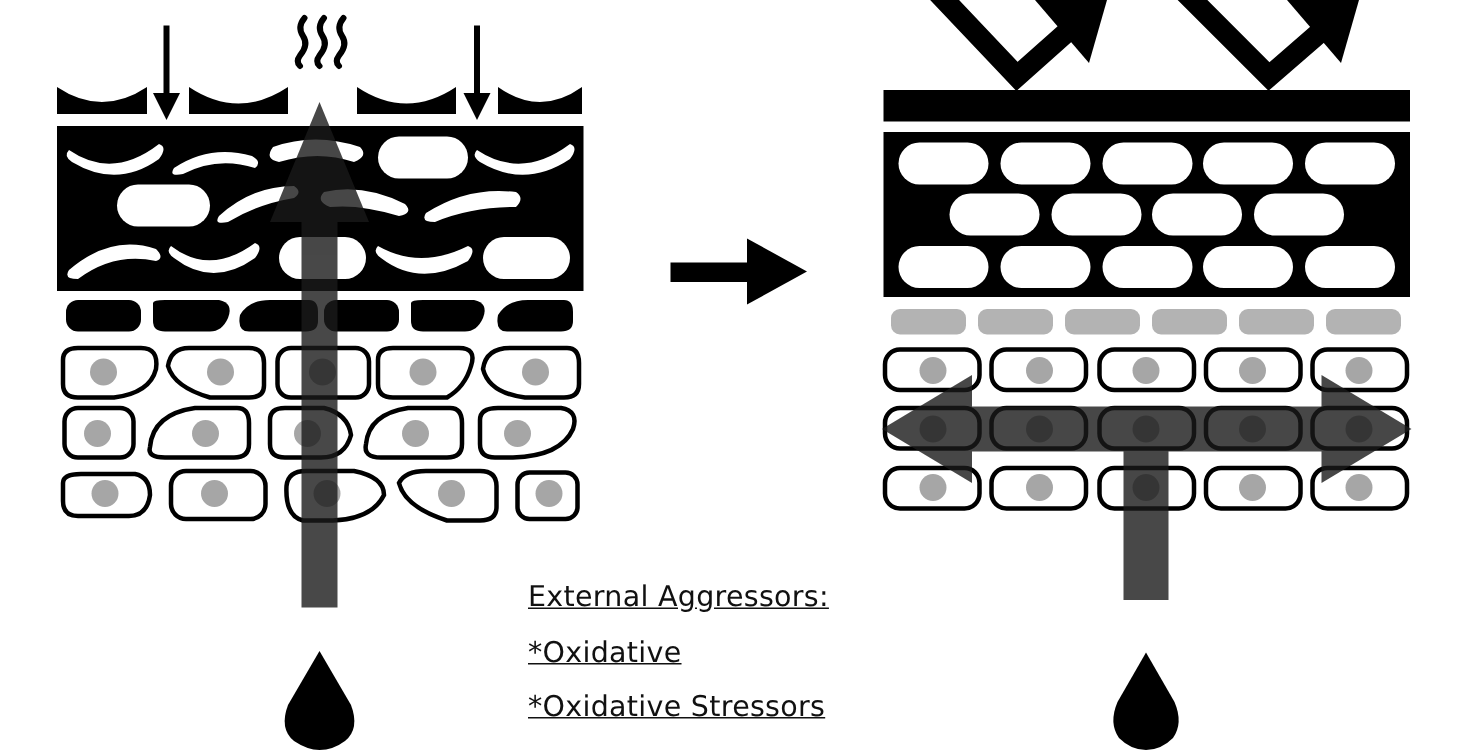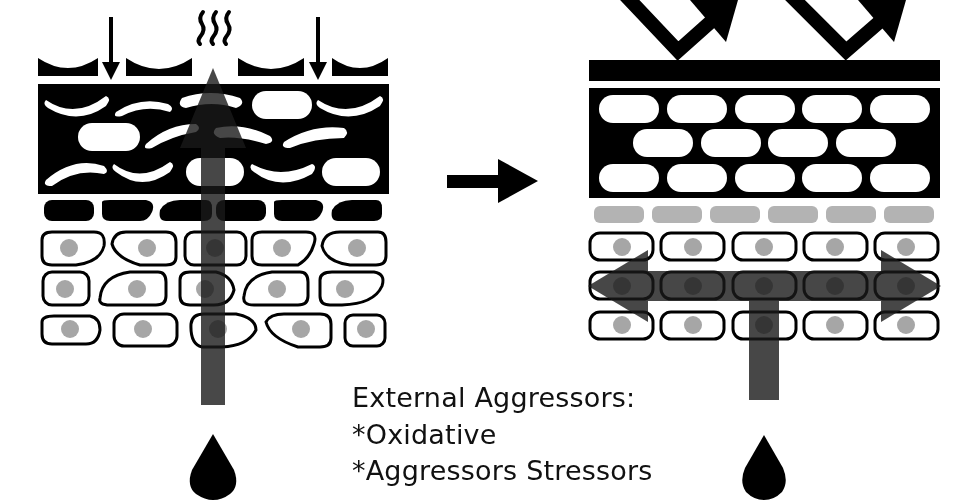--- a/index.html
+++ b/index.html
@@ -3,24 +3,25 @@
   <meta charset="utf-8">
   <style>
     html, body { margin: 0; padding: 0; background: #ffffff; }
     body { width: 980px; height: 500px; overflow: hidden; position: relative; }
     svg { position: absolute; left: 0; top: 0; }
     .caption {
       position: absolute;
       left: 352px;
       top: 380px;
       font-family: "DejaVu Sans", sans-serif;
-      font-size: 27px;
+      font-size: 19px;
       line-height: 36.5px;
       color: #111111;
       letter-spacing: 0.2px;
+      text-decoration: underline;
     }
     .caption div { white-space: nowrap; }
   </style>
 </head>
 <body>
 
 <svg width="980" height="500" viewBox="0 0 980 500">
 
   <g>
 
@@ -213,14 +214,14 @@
       <polygon points="941,286 881,250 881,322"></polygon>
     </g>
 
     <path fill="#000" d="M764,435 L745,468 Q739,482 746,492 Q754,500 764,500 Q774,500 782,492 Q789,482 783,468 Z"></path>
   </g>
 </svg>
 
 <div class="caption">
   <div>External Aggressors:</div>
   <div>*Oxidative</div>
-  <div>*Aggressors Stressors</div>
+  <div>*Oxidative Stressors</div>
 </div>
 
 </body></html>

